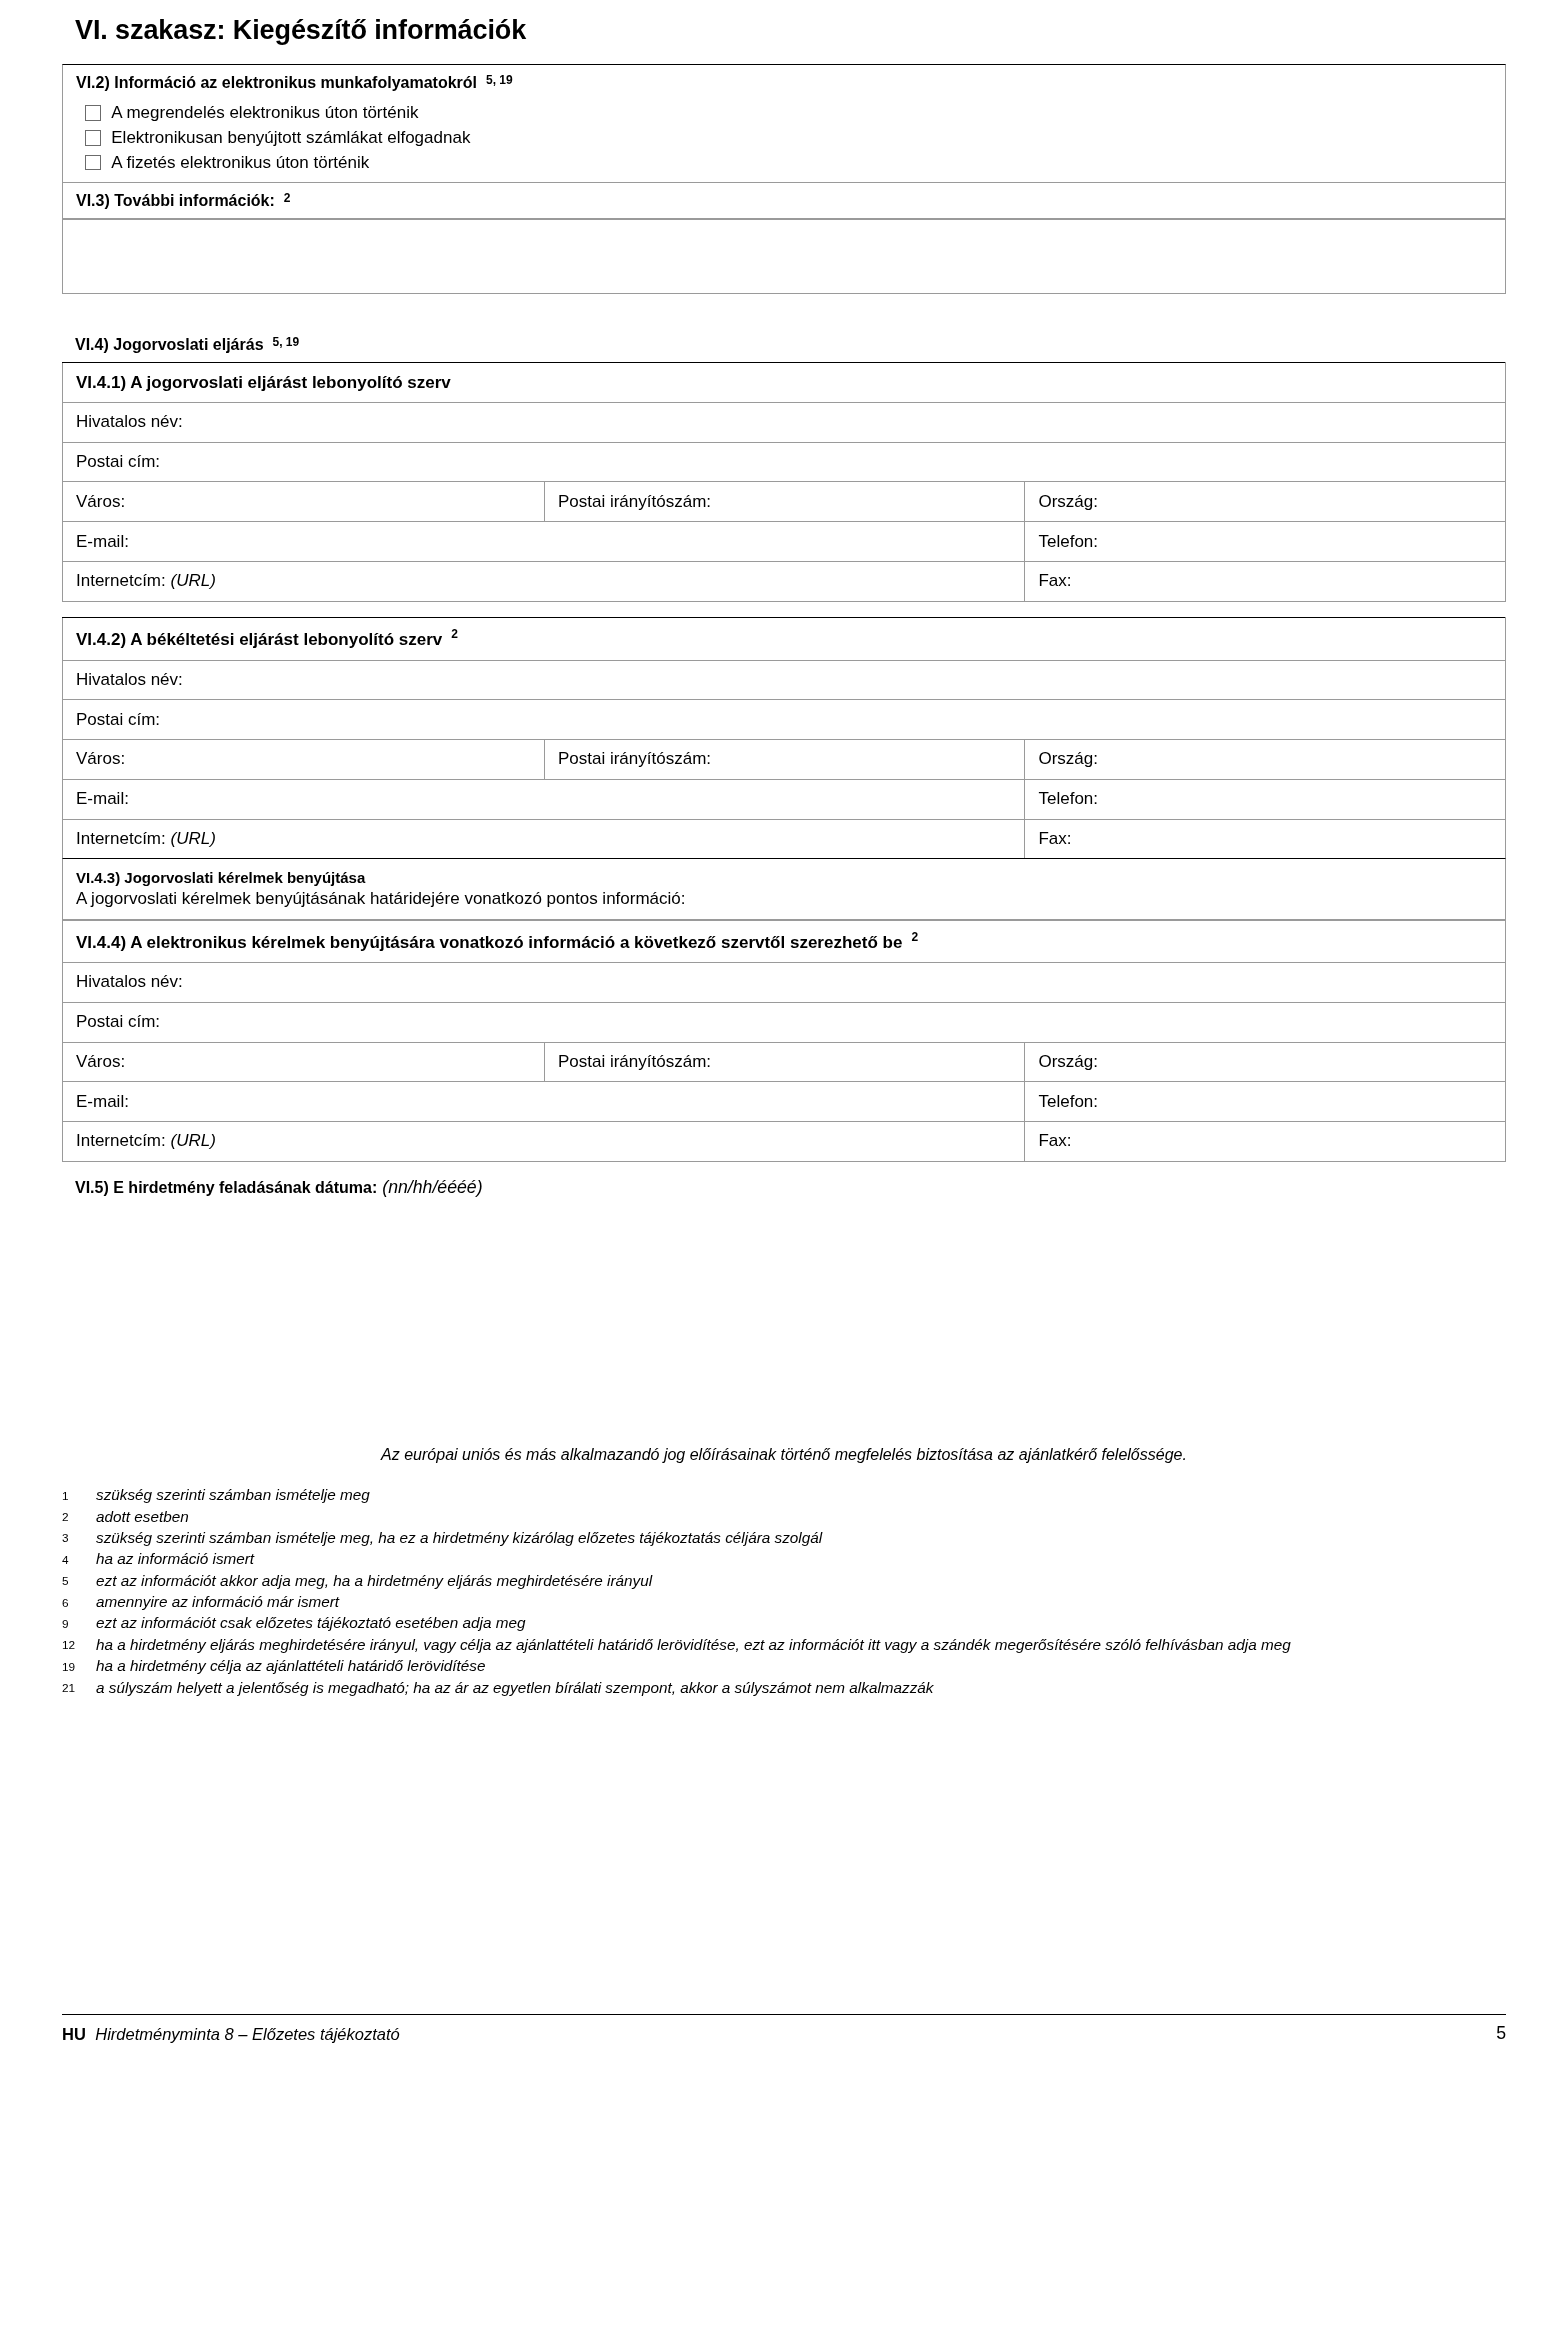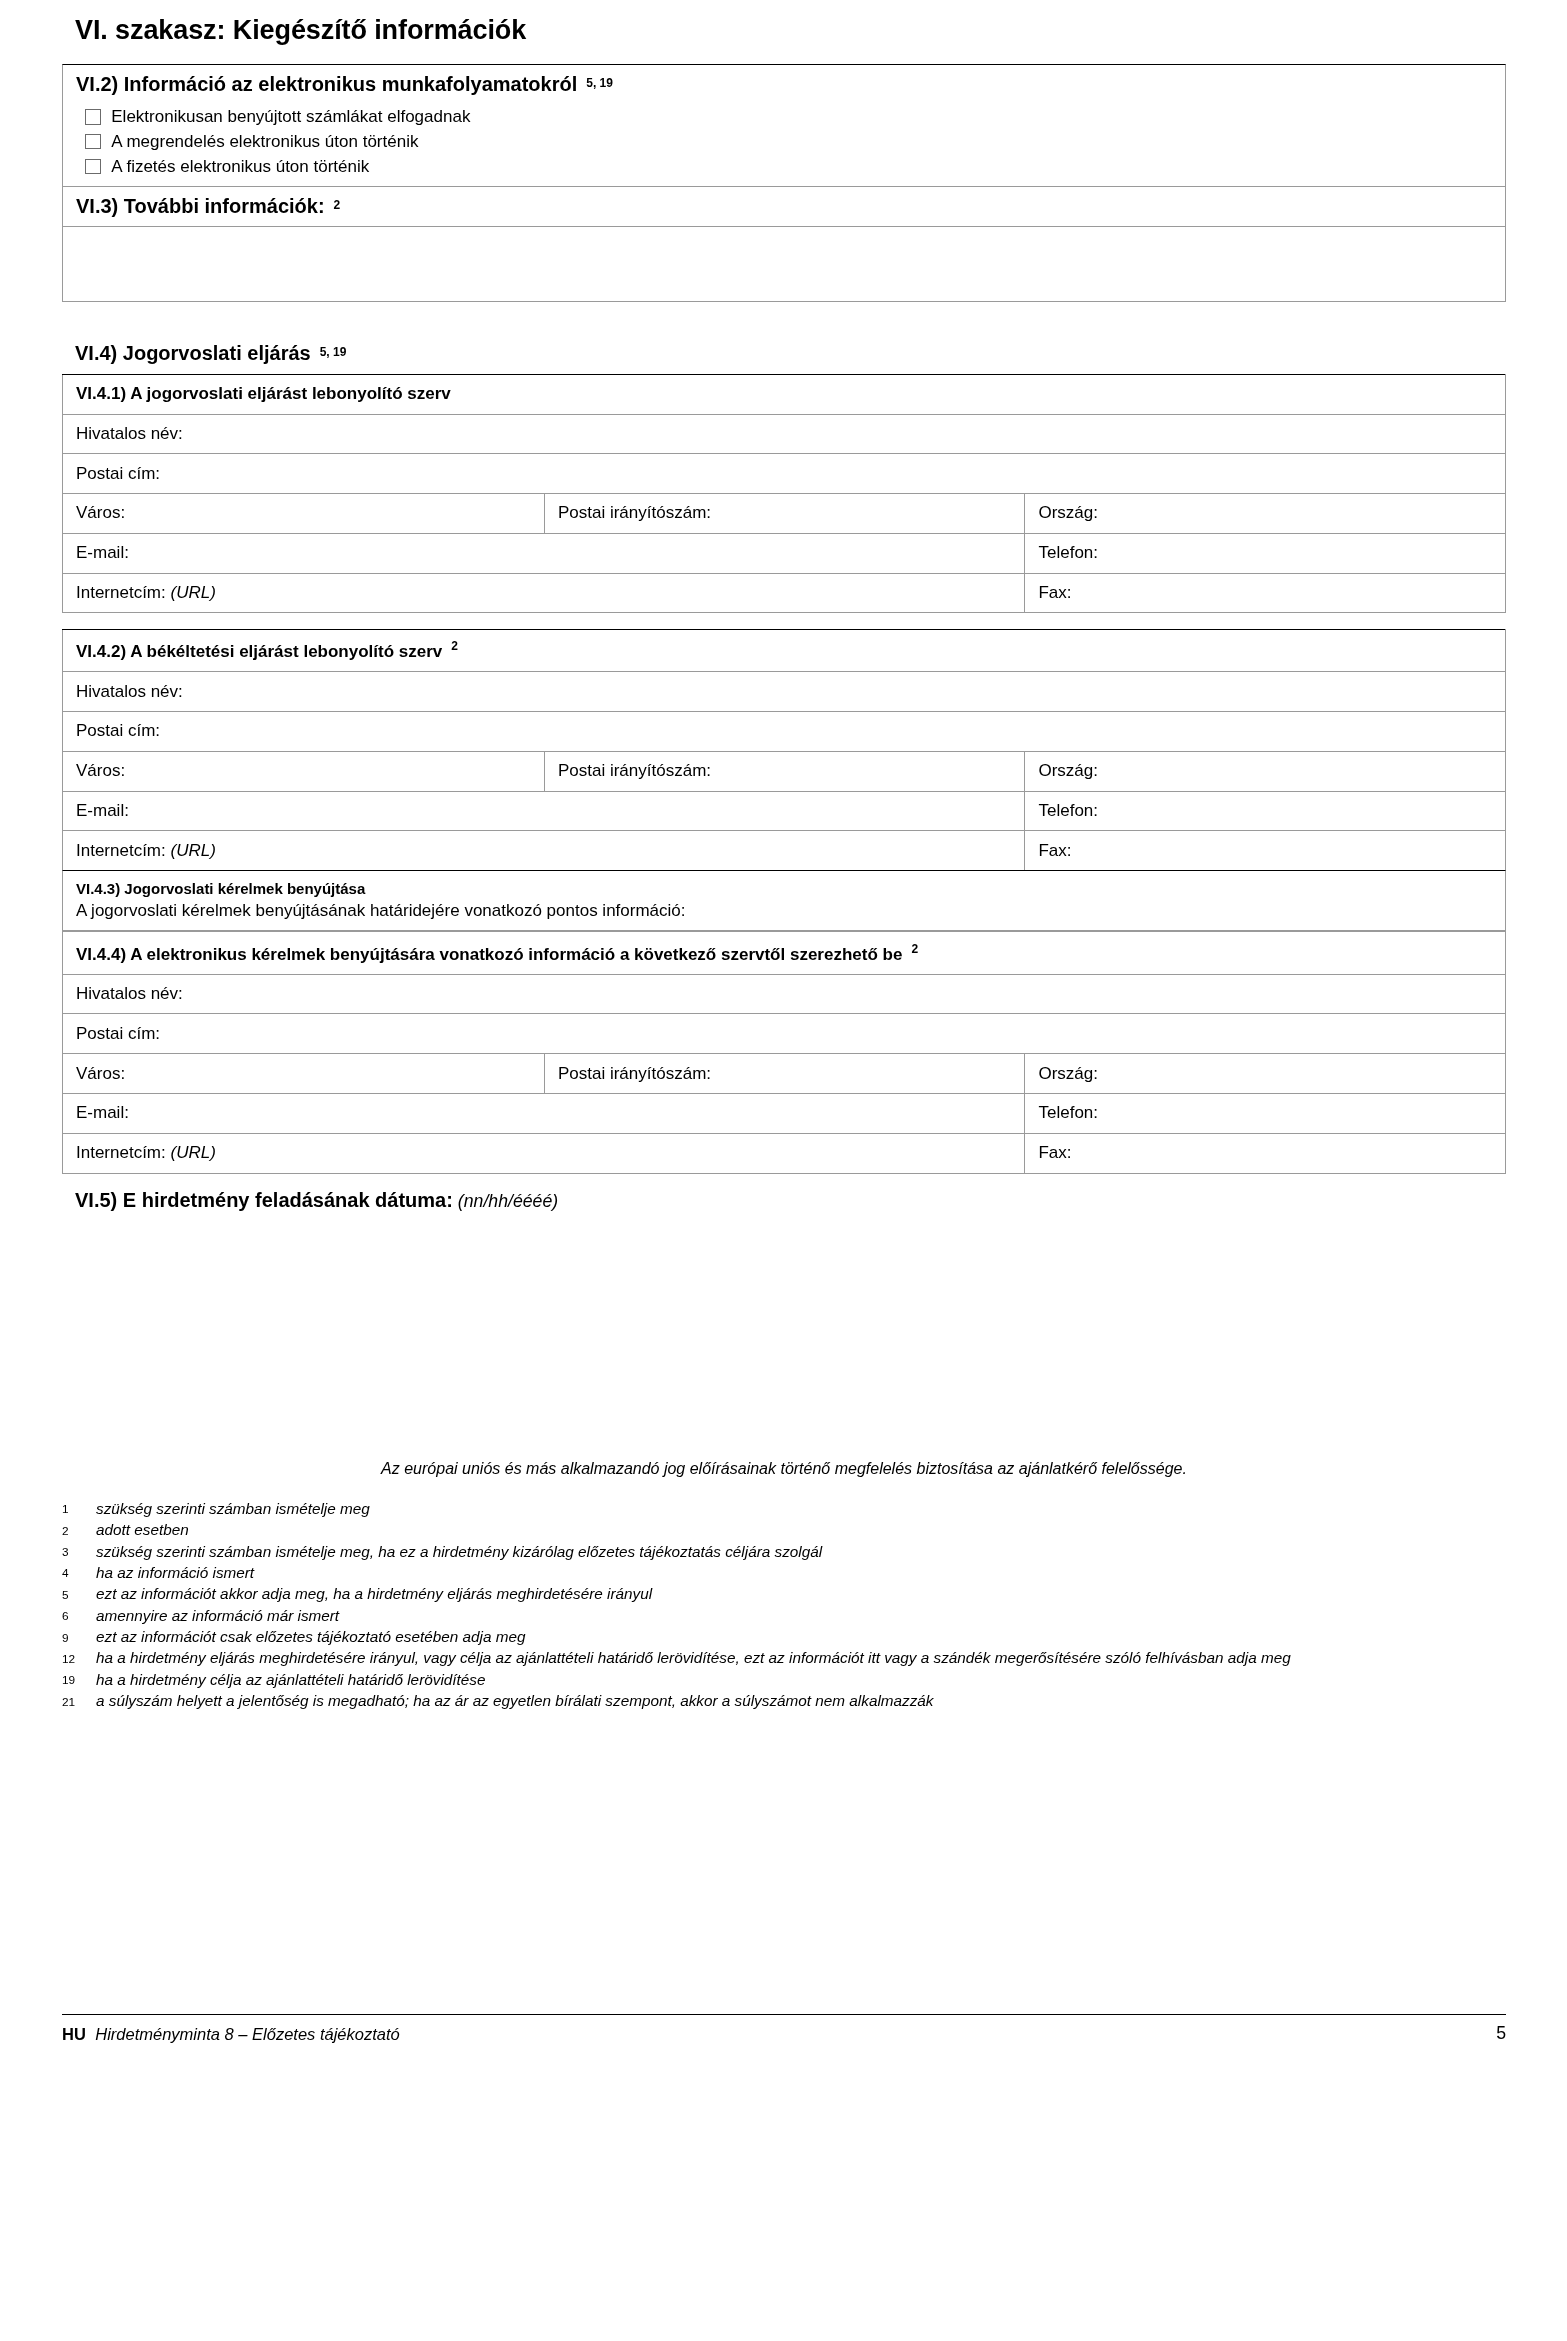--- a/index.html
+++ b/index.html
@@ -34,21 +34,21 @@
     border-top: 1.2px solid #000;
   }
   .band {
     border: 1.2px solid #9a9a9a;
     margin-top: -1.2px;
   }
   .pad {
     padding: 8.3px 13px;
   }
   .t-q {
-    font-size: 20px;
+    font-size: 16px;
     font-weight: bold;
   }
   .t-n {
     font-size: 17.7px;
     font-weight: normal;
   }
   sup.note {
     font-size: 12px;
     font-weight: bold;
     vertical-align: super;
@@ -173,25 +173,25 @@
 
   <div class="section-title">VI. szakasz: Kiegészítő információk</div>
 
   <div class="box">
     <div class="pad">
       <span class="t-q">VI.2) Információ az elektronikus munkafolyamatokról</span><sup class="note">5, 19</sup>
     </div>
     <div>
       <div class="cb-row">
         <span class="cb"></span>
-        <span class="cb-label">Elektronikusan benyújtott számlákat elfogadnak</span>
+        <span class="cb-label">A megrendelés elektronikus úton történik</span>
       </div>
       <div class="cb-row">
         <span class="cb"></span>
-        <span class="cb-label">A megrendelés elektronikus úton történik</span>
+        <span class="cb-label">Elektronikusan benyújtott számlákat elfogadnak</span>
       </div>
       <div class="cb-row">
         <span class="cb"></span>
         <span class="cb-label">A fizetés elektronikus úton történik</span>
       </div>
       <div style="height:7px"></div>
     </div>
   </div>
 
   <div class="band">

